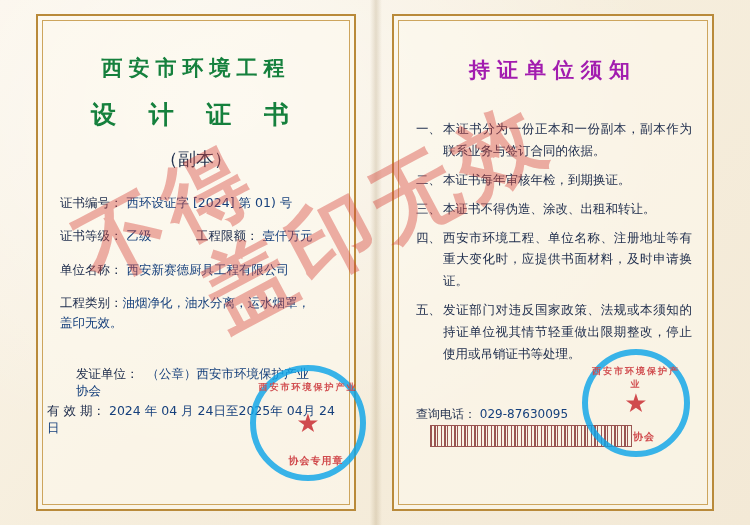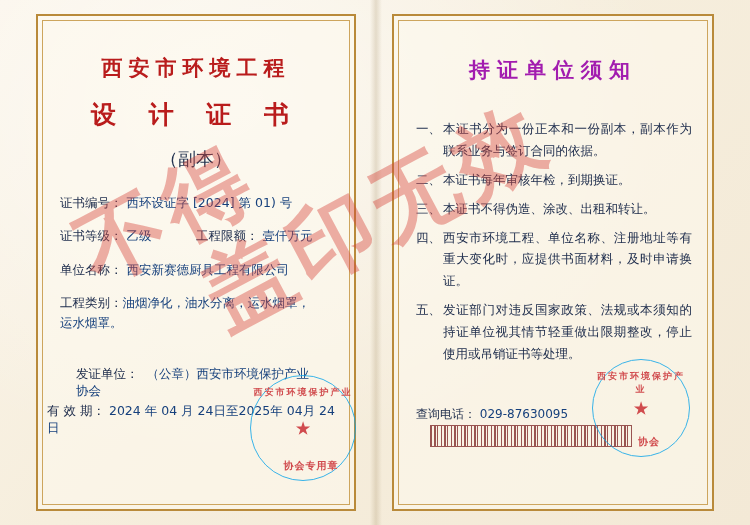--- a/index.html
+++ b/index.html
@@ -58,21 +58,21 @@
     top: 0;
     width: 12px;
     height: 525px;
     background: linear-gradient(to right, rgba(160,140,100,0.00), rgba(150,125,80,0.22), rgba(160,140,100,0.00));
     pointer-events: none;
   }
 
   
   .l-title1, .l-title2 {
     text-align: center;
-    color: #b91c1c;
+    color: #15803d;
     font-weight: bold;
     letter-spacing: 6px;
     font-family: "DejaVu Serif", "Liberation Serif", serif;
   }
   .l-title1 {
     margin-top: 38px;
     font-size: 21px;
   }
   .l-title2 {
     margin-top: 16px;
@@ -185,25 +185,24 @@
         transparent 5px, transparent 6px,
         #7a2020 6px, #7a2020 7px,
         transparent 7px, transparent 10px);
     opacity: 0.75;
   }
 
   
   .stamp {
     position: absolute;
     border-radius: 50%;
-    border: 1px solid #0ea5e9;
+    border: 6px solid #0ea5e9;
     color: #c8272d;
     opacity: 0.82;
     pointer-events: none;
-    font-family: Liberation Mono, monospace;
   }
   .stamp .star {
     position: absolute;
     left: 50%;
     top: 50%;
     transform: translate(-50%, -50%);
     font-size: 26px;
     line-height: 1;
     color: #c8272d;
   }
@@ -280,21 +279,21 @@
       </div>
 
       <div class="field-row">
         <span class="field-label">单位名称：</span>
         <span class="field-value blue">西安新赛德厨具工程有限公司</span>
       </div>
 
       <div class="field-row multi">
         <span class="field-label">工程类别：</span>
         <span class="field-value blue wrap-line">油烟净化，油水分离，运水烟罩，</span>
-        <span class="field-value blue wrap-line">运水烟罩。</span>
+        <span class="field-value blue wrap-line">盖印无效。</span>
       </div>
     </div>
 
     <div class="footer-row">
       <span class="field-label">发证单位：</span>
       <span class="field-value">（公章）西安市环境保护产业协会</span>
     </div>
 
     <div class="validity">
       <span class="field-label">有 效 期：</span>

